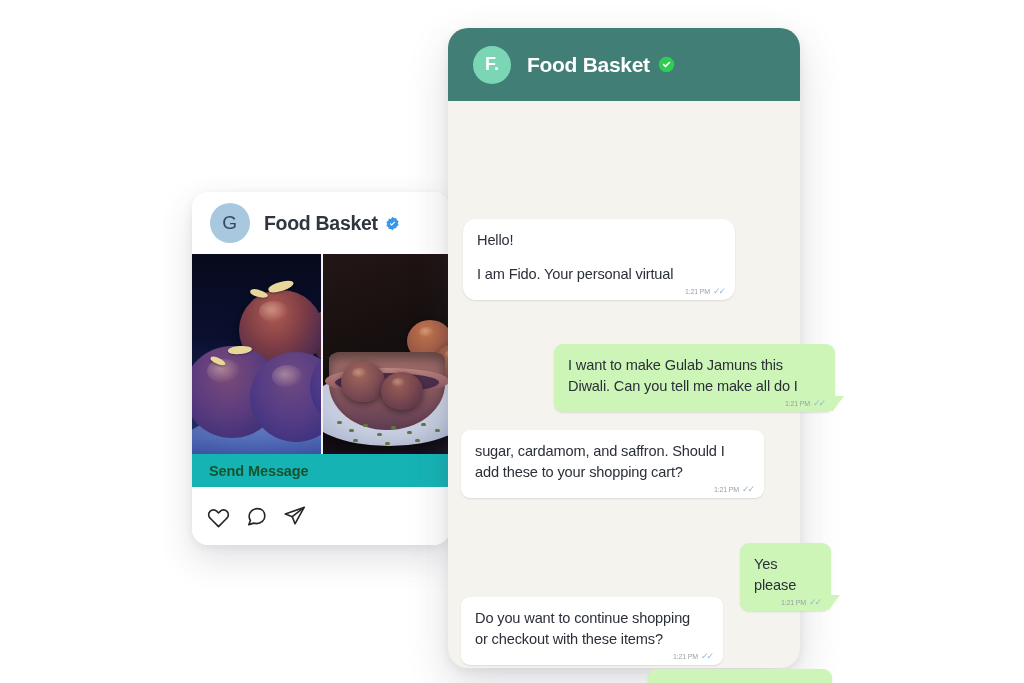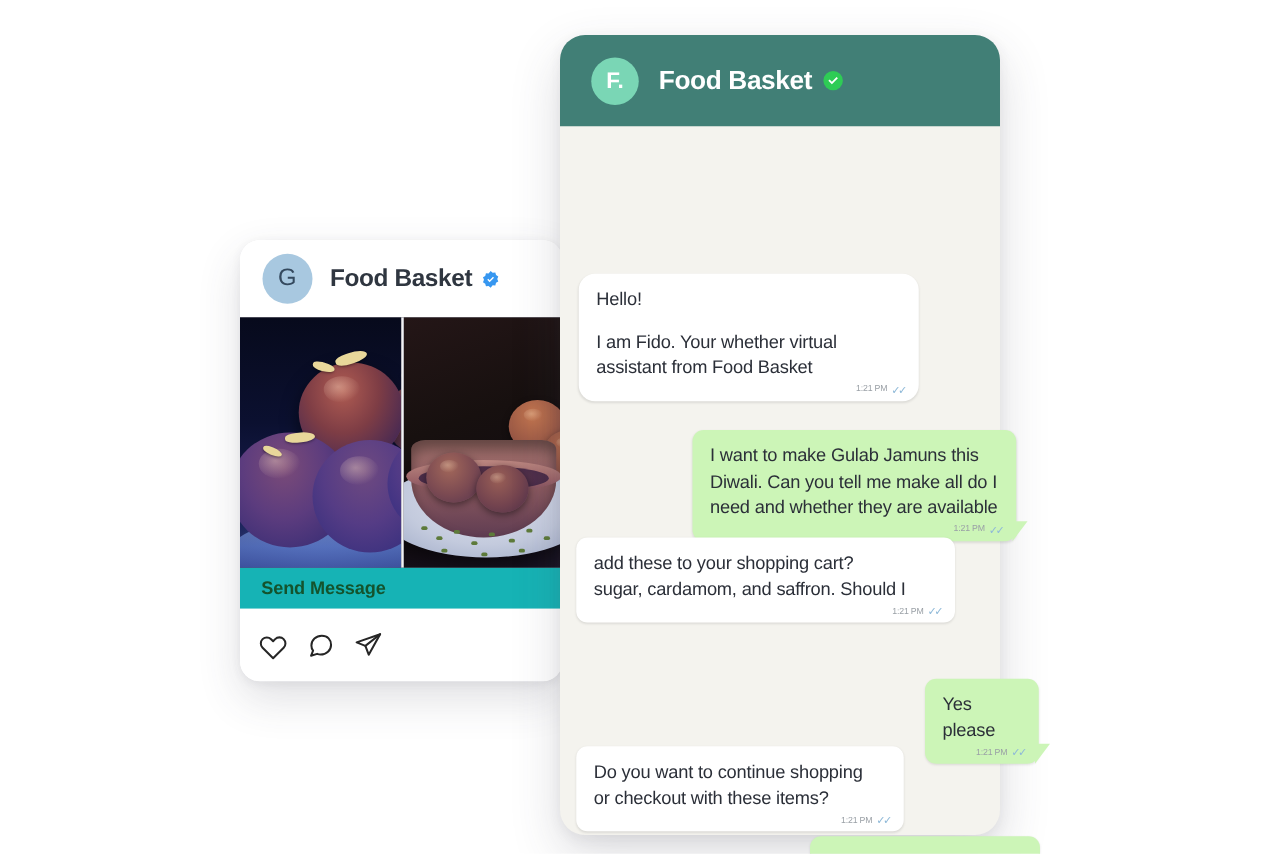--- a/index.html
+++ b/index.html
@@ -327,21 +327,21 @@
     gap: 3px;
     white-space: nowrap;
   }
   .meta .ticks { color: #8fb9d8; font-size: 9px; line-height: 1; letter-spacing: -2px; }
 
   .msg-line { display: block; }
   .msg-gap { display: block; height: 13px; }
 
   
   #msg-1 { left: 15px; top: 118px;  width: 272px; border-radius: 13px; }
-  #msg-2 { left: 106px; top: 243px; width: 259px; }
+  #msg-2 { left: 106px; top: 243px; width: 281px; }
   #msg-3 { left: 13px;  top: 329px; width: 303px; }
   #msg-4 { left: 292px; top: 442px; width: 91px;  }
   #msg-5 { left: 13px;  top: 496px; width: 262px; }
   #msg-6 { left: 200px; top: 568px; width: 184px; }
 </style>
 </head>
 <body>
 
 <div id="stage">
 
@@ -432,41 +432,39 @@
           <path fill="#ffffff" d="M10.6 16.2l-4-4 1.5-1.5 2.5 2.5 5.3-5.3 1.5 1.5z"></path>
         </svg>
       </span>
     </div>
 
     <div id="chat-body">
 
       <div class="bubble bubble-in" id="msg-1">
         <span class="msg-line">Hello!</span>
         <span class="msg-gap"></span>
-        <span class="msg-line">I am Fido. Your whether virtual</span>
-        <span class="msg-line">assistant from Food Basket</span>
+        <span class="msg-line">I am Fido. Your personal virtual</span>
         <span class="meta">
           <span>1:21 PM</span>
           <span class="ticks">✓✓</span>
         </span>
       </div>
 
       <div class="bubble bubble-out has-tail" id="msg-2">
         <span class="msg-line">I want to make Gulab Jamuns this</span>
         <span class="msg-line">Diwali. Can you tell me make all do I</span>
-        <span class="msg-line">need and whether they are available</span>
         <span class="meta">
           <span>1:21 PM</span>
           <span class="ticks">✓✓</span>
         </span>
       </div>
 
       <div class="bubble bubble-in" id="msg-3">
+        <span class="msg-line">sugar, cardamom, and saffron. Should I</span>
         <span class="msg-line">add these to your shopping cart?</span>
-        <span class="msg-line">sugar, cardamom, and saffron. Should I</span>
         <span class="meta">
           <span>1:21 PM</span>
           <span class="ticks">✓✓</span>
         </span>
       </div>
 
       <div class="bubble bubble-out has-tail" id="msg-4">
         <span class="msg-line">Yes please</span>
         <span class="meta">
           <span>1:21 PM</span>

